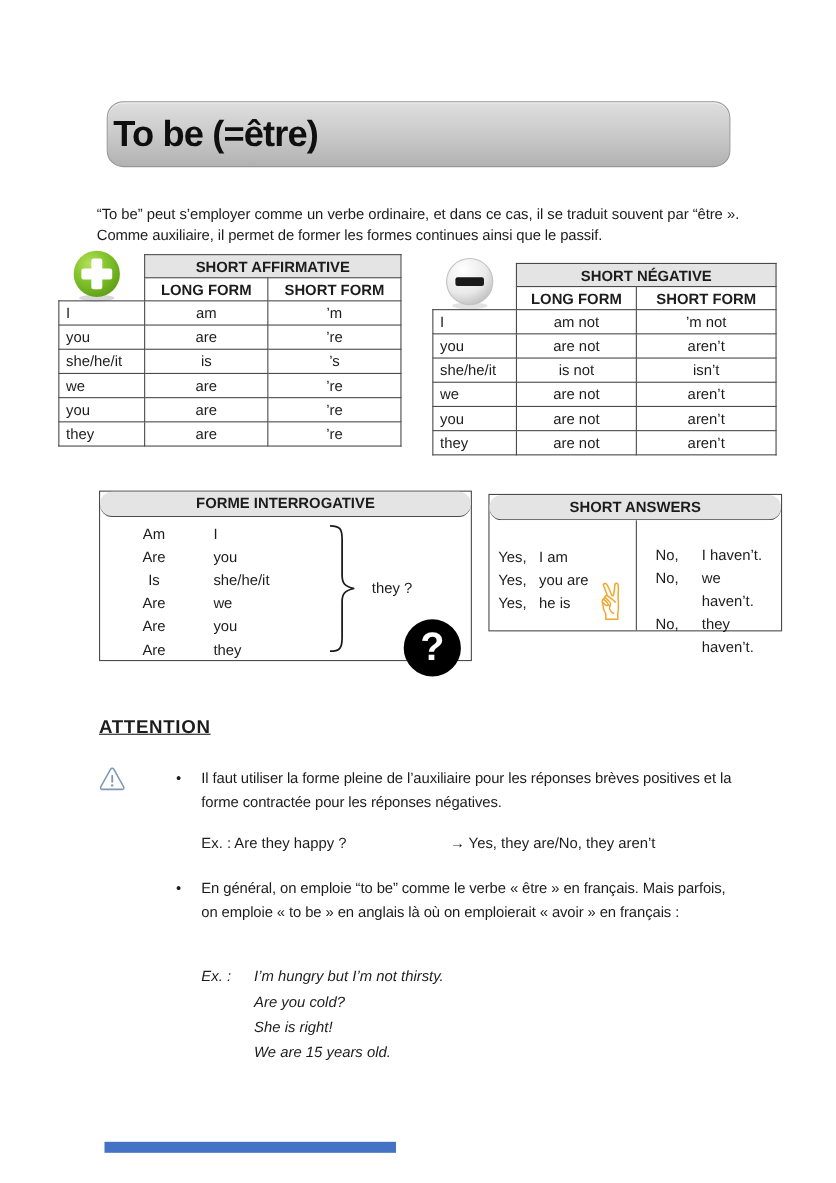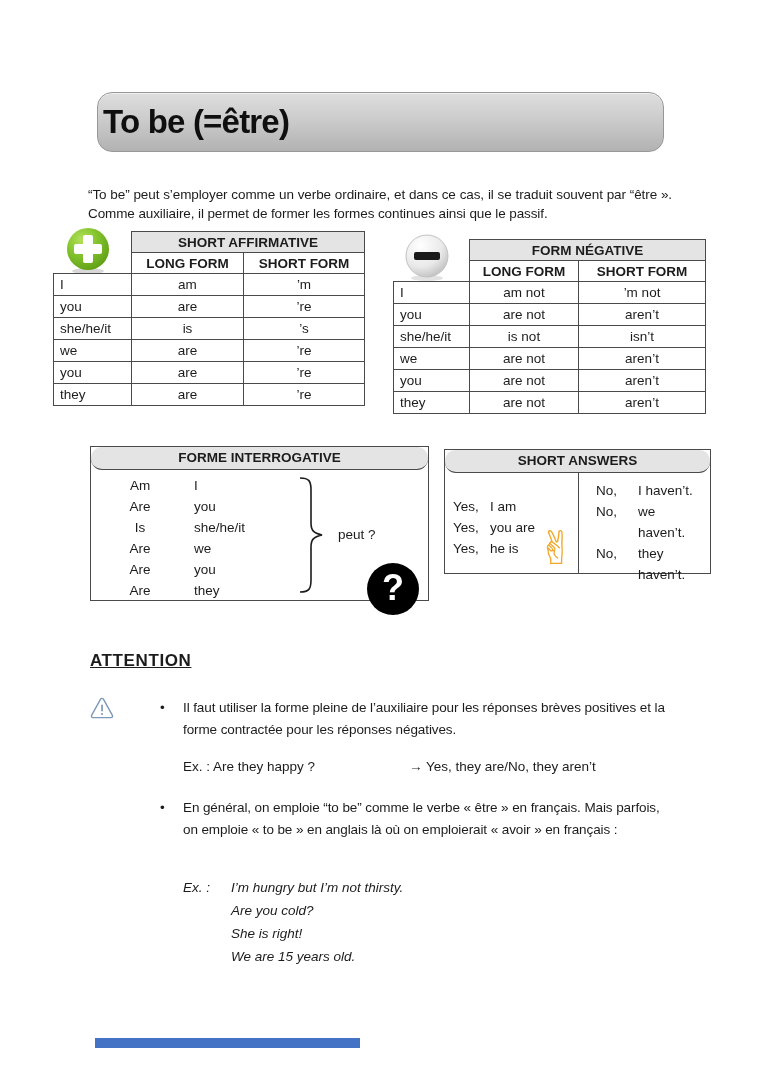--- a/index.html
+++ b/index.html
@@ -53,21 +53,21 @@
   .q-badge {
     position:absolute; left:276px; top:93px; width:52px; height:52px; border-radius:50%;
     background:#000; color:#fff; display:flex; align-items:center; justify-content:center;
     font-size:36px; font-weight:bold; padding-bottom:3px; box-sizing:border-box;
   }
 
   
   .shorta { position:absolute; left:444px; top:449px; width:265px; height:123px; border:1px solid #4a4a4a; }
   .shorta-body { display:flex; height:100px; }
   .sa-left { position:relative; width:140px; border-right:1px solid #4a4a4a; padding-top:23px; box-sizing:border-box; }
-  .sa-right { flex:1; padding-top:7px; }
+  .sa-right { flex:1; padding-top:21px; }
   .sa-left .rep-row, .sa-right .rep-row { display:flex; font-size:13.5px; line-height:21px; }
   .sa-left .sa-label { width:37px; padding-left:8px; }
   .sa-right .sa-label { width:42px; padding-left:17px; }
   .sa-text { white-space:pre-line; width:72px; }
   .victory-hand {
     position:absolute; left:92px; top:52px; font-size:46px; line-height:46px;
     color:#f0a92d; font-family:"DejaVu Sans", sans-serif;
   }
 
   
@@ -182,21 +182,21 @@
 
   <table class="gtable" style="left:393px; top:239px; width:312px;">
     <colgroup>
         <col style="width:76px">
         <col style="width:109px">
         <col style="width:127px">
       </colgroup>
     <thead>
       <tr>
         <td class="nohdr"></td>
-        <td class="spanhdr" colspan="2">FORM NÉGATIVE</td>
+        <td class="spanhdr" colspan="2">SHORT NÉGATIVE</td>
       </tr>
       <tr>
         <td class="nohdr"></td>
         <td class="colhdr">LONG FORM</td>
         <td class="colhdr">SHORT FORM</td>
       </tr>
     </thead>
     <tbody>
         <tr>
           <td>I</td>
@@ -256,21 +256,21 @@
             <span class="q-pron">you</span>
           </div>
           <div class="rep-row">
             <span class="q-verb">Are</span>
             <span class="q-pron">they</span>
           </div>
         </div>
       <svg class="brace-svg" width="28" height="116" viewBox="0 0 28 116">
         <path d="M3,1 C12,1 14,4 14,13 L14,46 C14,53 16,56 25,58 C16,60 14,63 14,70 L14,103 C14,112 12,115 3,115" fill="none" stroke="#1c1c1c" stroke-width="1.6"></path>
       </svg>
-      <span class="happy-label">peut ?</span>
+      <span class="happy-label">they ?</span>
       <div class="q-badge">?</div>
     </div>
   </div>
 
   <div class="shorta">
     <div class="panel-header">SHORT ANSWERS</div>
     <div class="shorta-body">
       <div class="sa-left">
         <div>
             <div class="rep-row">

